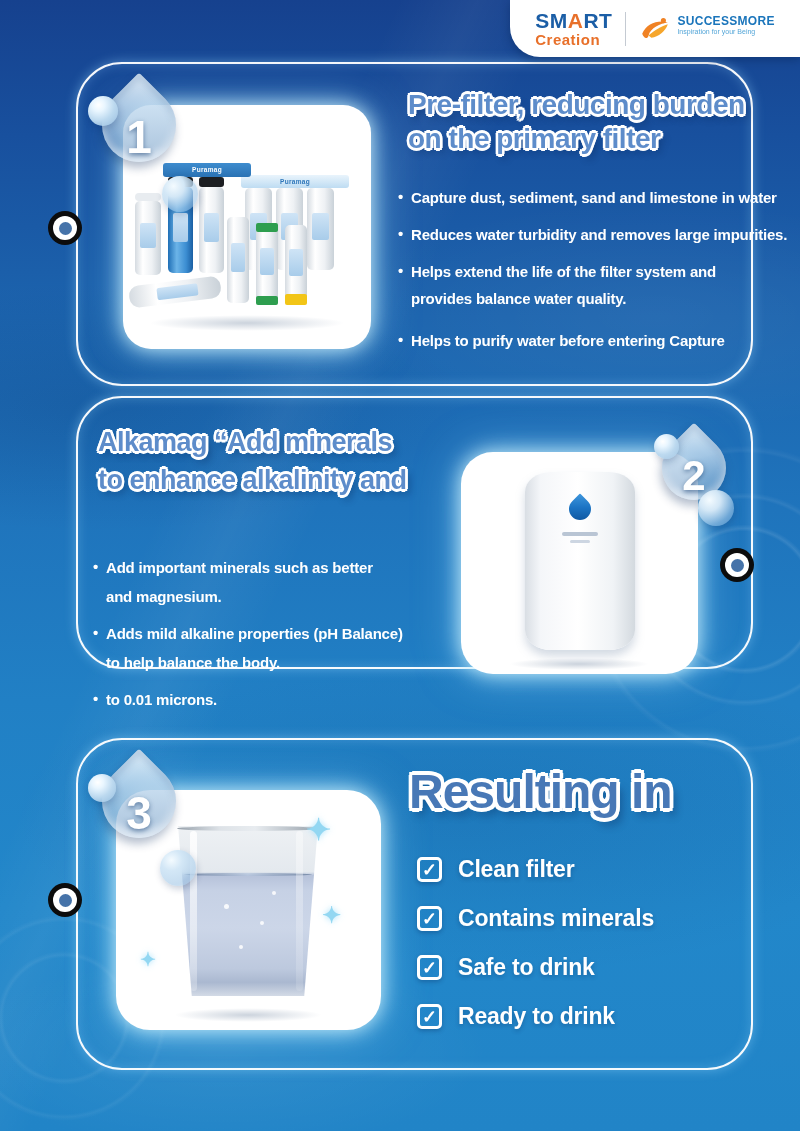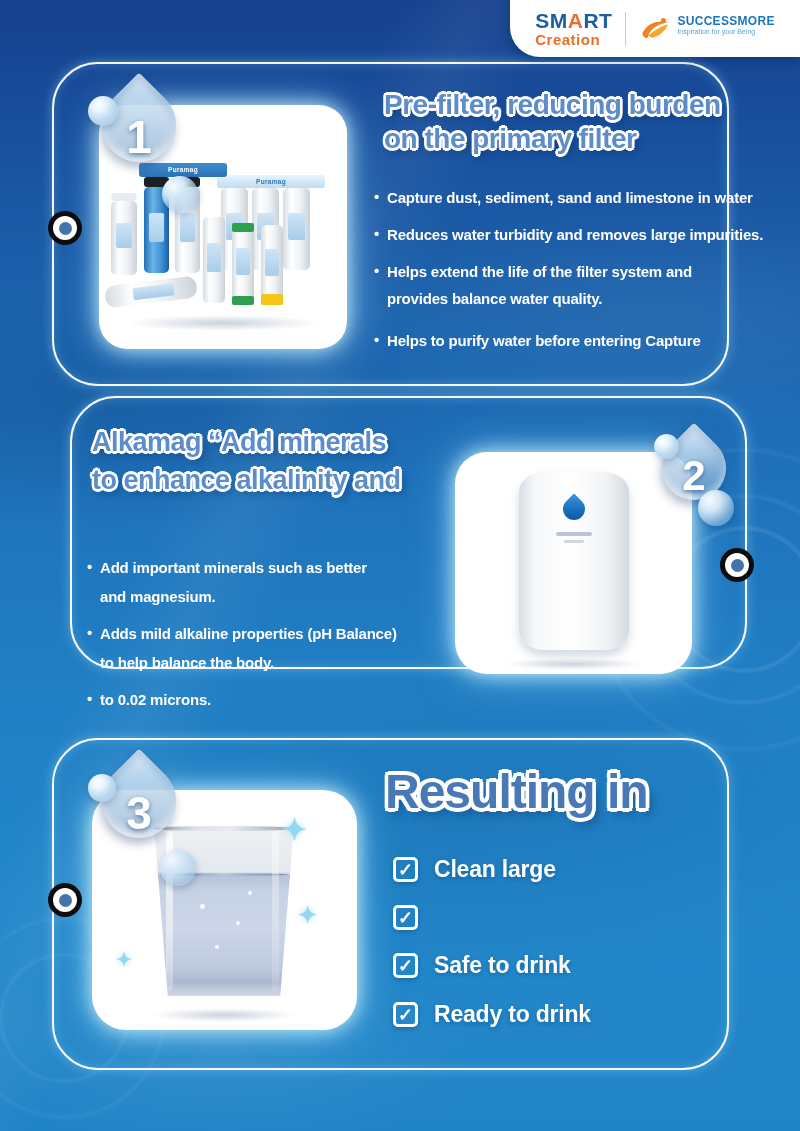--- a/index.html
+++ b/index.html
@@ -28,24 +28,24 @@
   .smart-top { font-size:21px; letter-spacing:0.5px; color:#1b5ea6; }
   .smart-top .orange { color:#e8702a; }
   .smart-bottom { font-size:15px; color:#e8702a; letter-spacing:0.5px; margin-top:1px; }
   .logo-divider { width:1px; height:34px; background:#c4cad2; }
   .sm-logo { display:flex; gap:6px; }
   .sm-text { line-height:1.15; }
   .sm-name { font-size:12px; letter-spacing:0.3px; color:#1b75bb; }
   .sm-tag { font-size:7px; font-weight:400; color:#54a6d8; }
 
   
-  .card { position:absolute; left:52px; width:677px; border:2.5px solid rgba(255,255,255,0.96);
+  .card { position:absolute; left:76px; width:677px; border:2.5px solid rgba(255,255,255,0.96);
     border-radius:46px; box-shadow:0 0 12px rgba(150,215,255,0.45), inset 0 0 12px rgba(150,215,255,0.28); }
   #card1 { top:62px;  height:324px; }
-  #card2 { top:396px; height:273px;margin-left:18px; }
+  #card2 { top:396px; height:273px; }
   #card3 { top:738px; height:332px; }
 
   .panel { position:absolute; background:#fff; border-radius:28px;
     box-shadow:0 0 20px rgba(210,245,255,0.95), 0 0 44px rgba(150,220,255,0.55); }
 
   
   .ring-marker { position:absolute; width:34px; height:34px; border-radius:50%; background:#0c0c0c;
     display:flex; align-items:center; justify-content:center; z-index:25; }
   .ring-marker .inner { width:24px; height:24px; border-radius:50%; background:#fff;
     display:flex; align-items:center; justify-content:center; }
@@ -259,21 +259,21 @@
         <div>Add important minerals such as better</div>
         <div>and magnesium.</div>
       </li>
     <li>
         <span class="dot">•</span>
         <div>Adds mild alkaline properties (pH Balance)</div>
         <div>to help balance the body.</div>
       </li>
     <li>
         <span class="dot">•</span>
-        <div>to 0.02 microns.</div>
+        <div>to 0.01 microns.</div>
       </li>
   </ul>
 
   <div class="panel" style="left:383px; top:54px; width:237px; height:222px; border-radius:32px;">
     <div class="purifier">
       <div class="p-drop"></div>
       <div class="p-line" style="left:37px; top:60px; width:36px; height:4px;"></div>
       <div class="p-line" style="left:45px; top:68px; width:20px; height:3px; background:#cdd6e2;"></div>
     </div>
     <div class="scene-shadow" style="left:48px; bottom:4px; width:140px; height:12px;"></div>
@@ -313,26 +313,27 @@
 
   <div class="title-outlined big-title" style="left:331px; top:28px; font-size:48px; letter-spacing:-1px;">
     <span>Resulting in</span>
   </div>
 
   <div class="section-label" style="left:339px; top:116px;">
     <div class="check-row">
       <div class="checkbox">
           <span>✓</span>
         </div>
-      <div class="check-label">Clean large</div>
+      <div class="check-label">Clean filter</div>
     </div>
     <div class="check-row">
       <div class="checkbox">
           <span>✓</span>
         </div>
+      <div class="check-label">Contains minerals</div>
     </div>
     <div class="check-row">
       <div class="checkbox">
           <span>✓</span>
         </div>
       <div class="check-label">Safe to drink</div>
     </div>
     <div class="check-row">
       <div class="checkbox">
           <span>✓</span>

